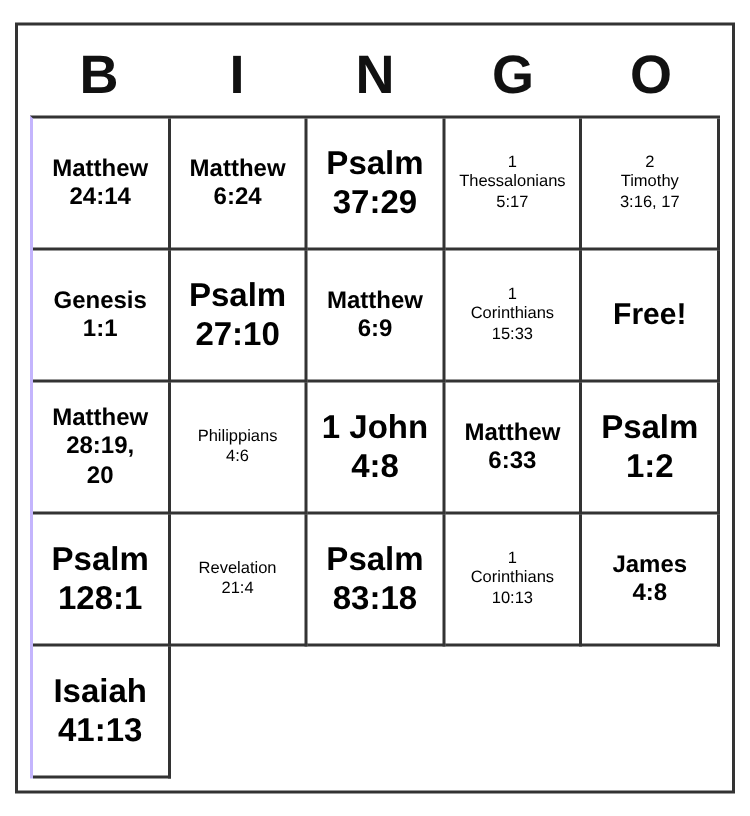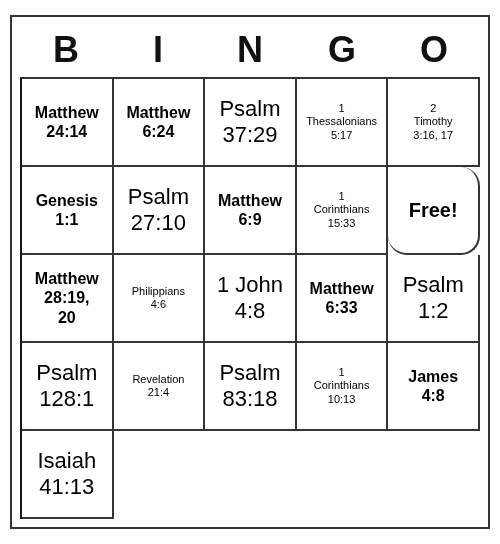--- a/index.html
+++ b/index.html
@@ -27,49 +27,48 @@
       font-size: 36px;
       font-weight: bold;
       padding: 4px 0;
       color: #111;
     }
     .bingo-grid {
       display: grid;
       grid-template-columns: repeat(5, 1fr);
       grid-template-rows: repeat(5, 1fr);
       border-top: 2px solid #333;
-      border-left: 2px solid #0f172a;
+      border-left: 2px solid #c4b5fd;
     }
     .bingo-cell {
       border-right: 2px solid #333;
       border-bottom: 2px solid #333;
       display: flex;
       align-items: center;
       justify-content: center;
       text-align: center;
       padding: 4px;
       min-height: 88px;
       line-height: 1.2;
     }
     .bingo-cell.large-text {
       font-size: 22px;
-      font-weight: normal;
+      font-weight: bold;
     }
     .bingo-cell.medium-text {
       font-size: 16px;
       font-weight: bold;
     }
     .bingo-cell.small-text {
       font-size: 11px;
       font-weight: normal;
     }
     .bingo-cell.free {
       font-size: 20px;
       font-weight: bold;
-      border-radius: 19px;
     }
     .cell-text {
       display: block;
       width: 100%;
       text-align: center;
     }
   </style>
 </head>
 <body>
 

